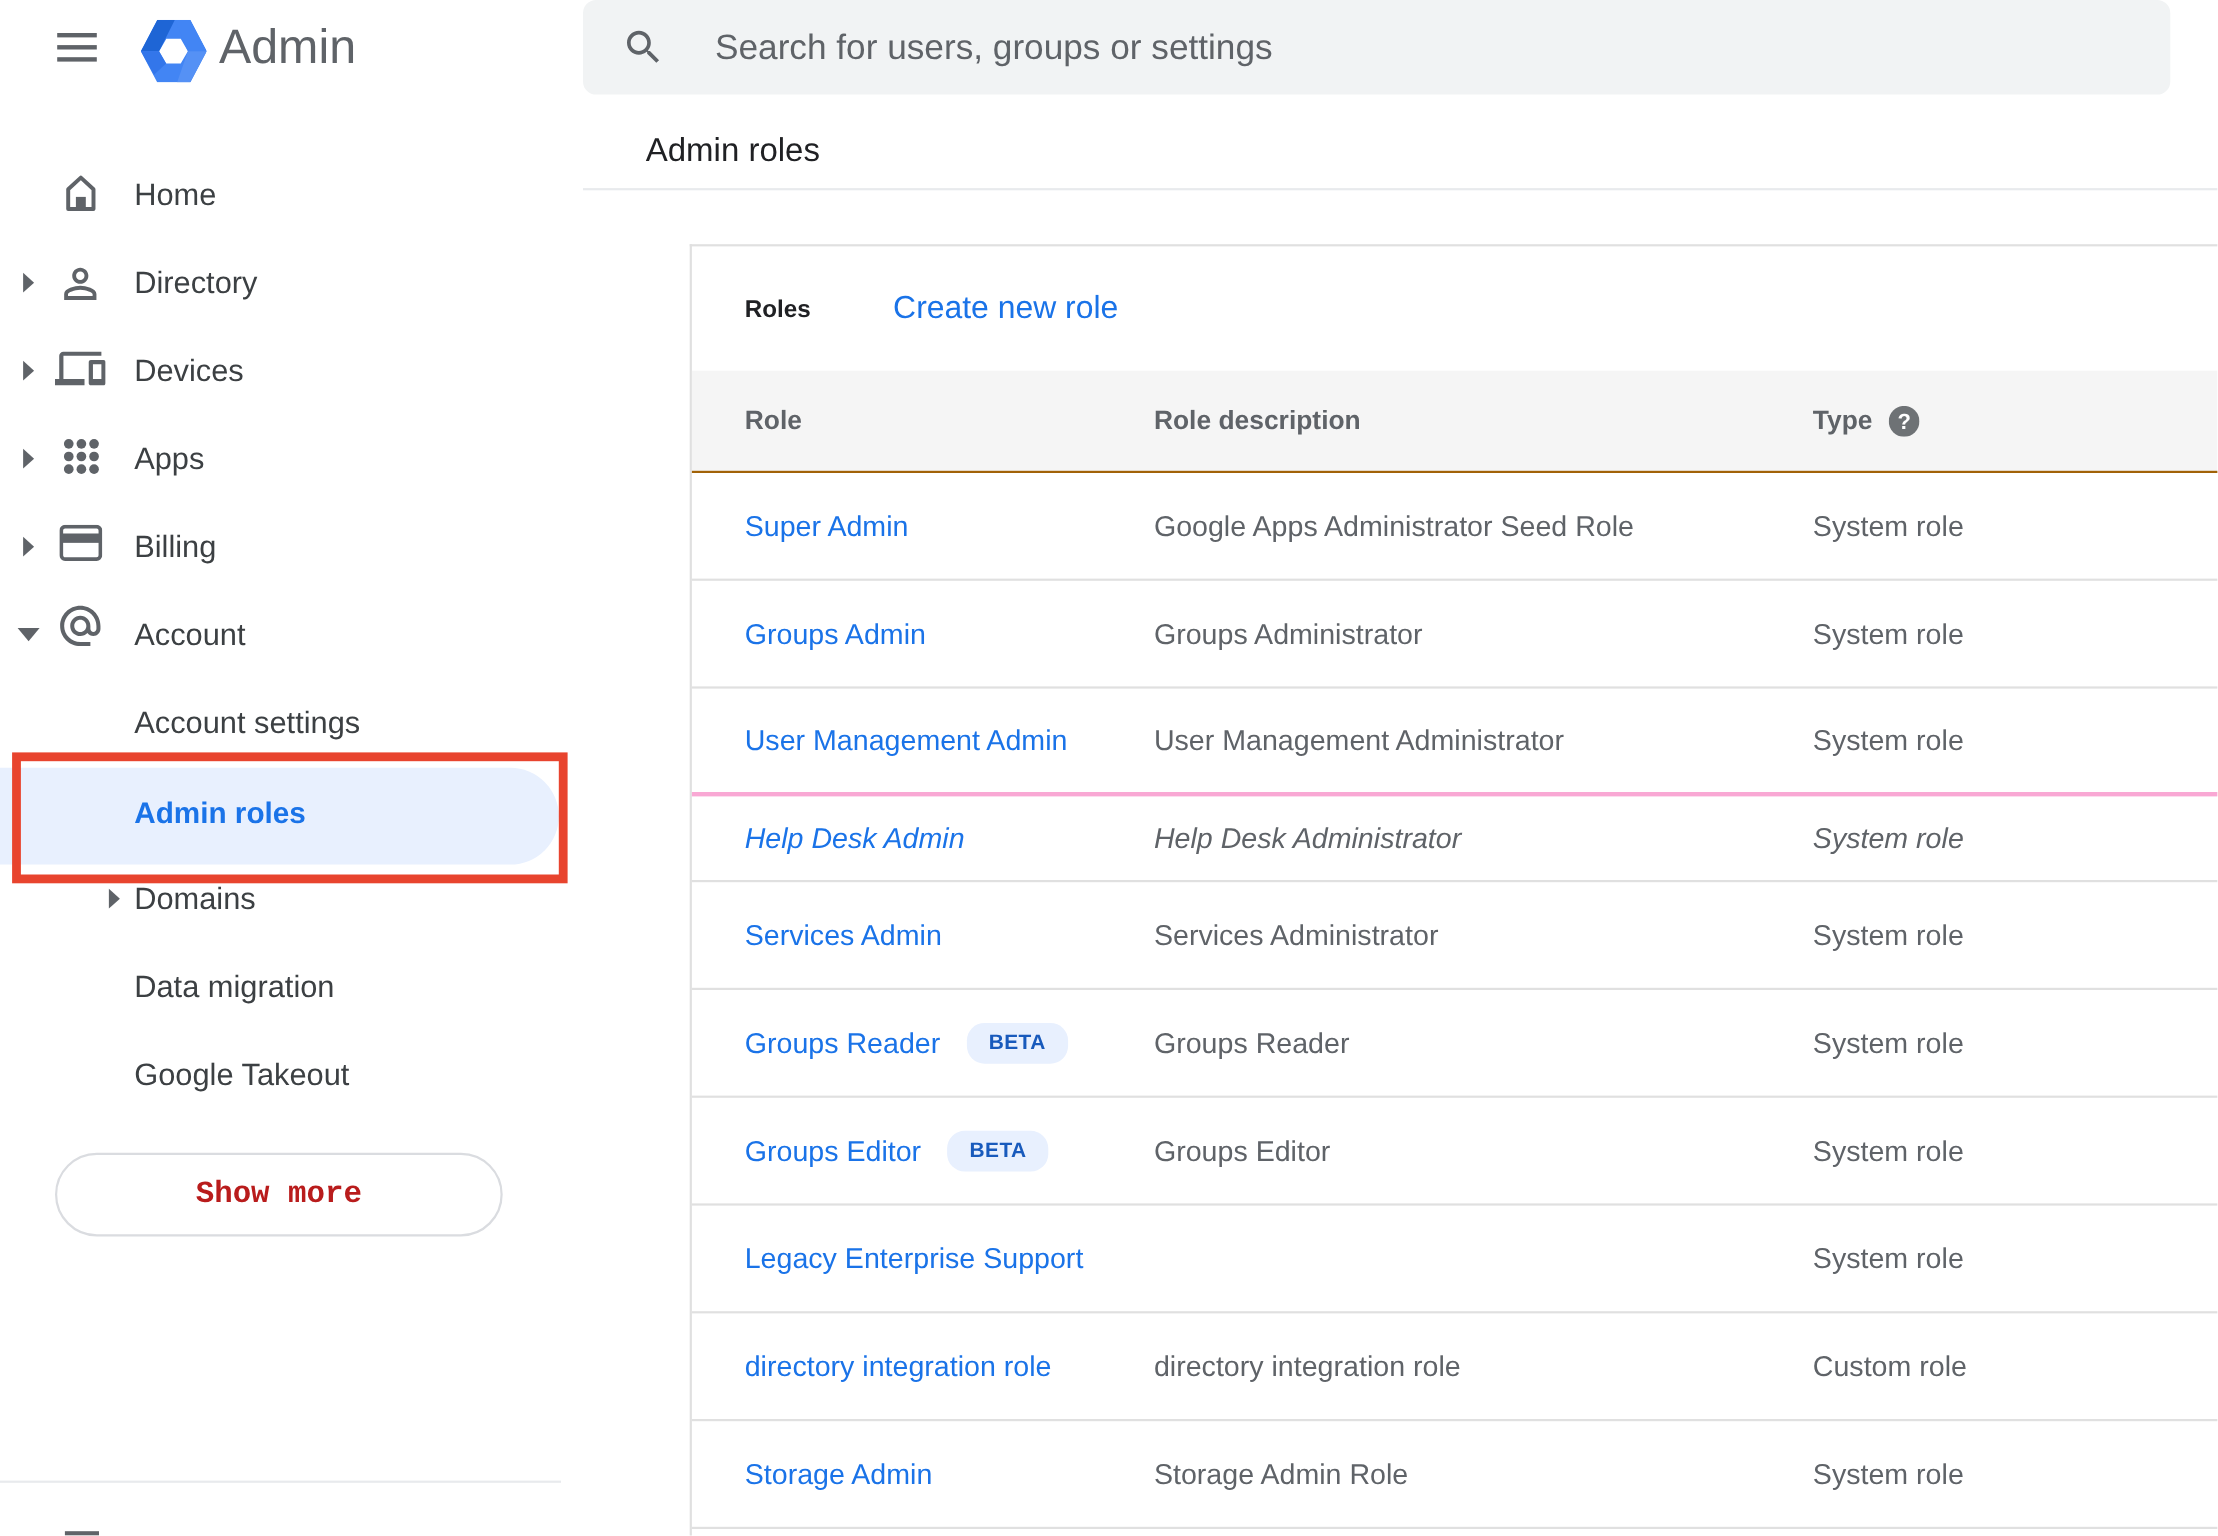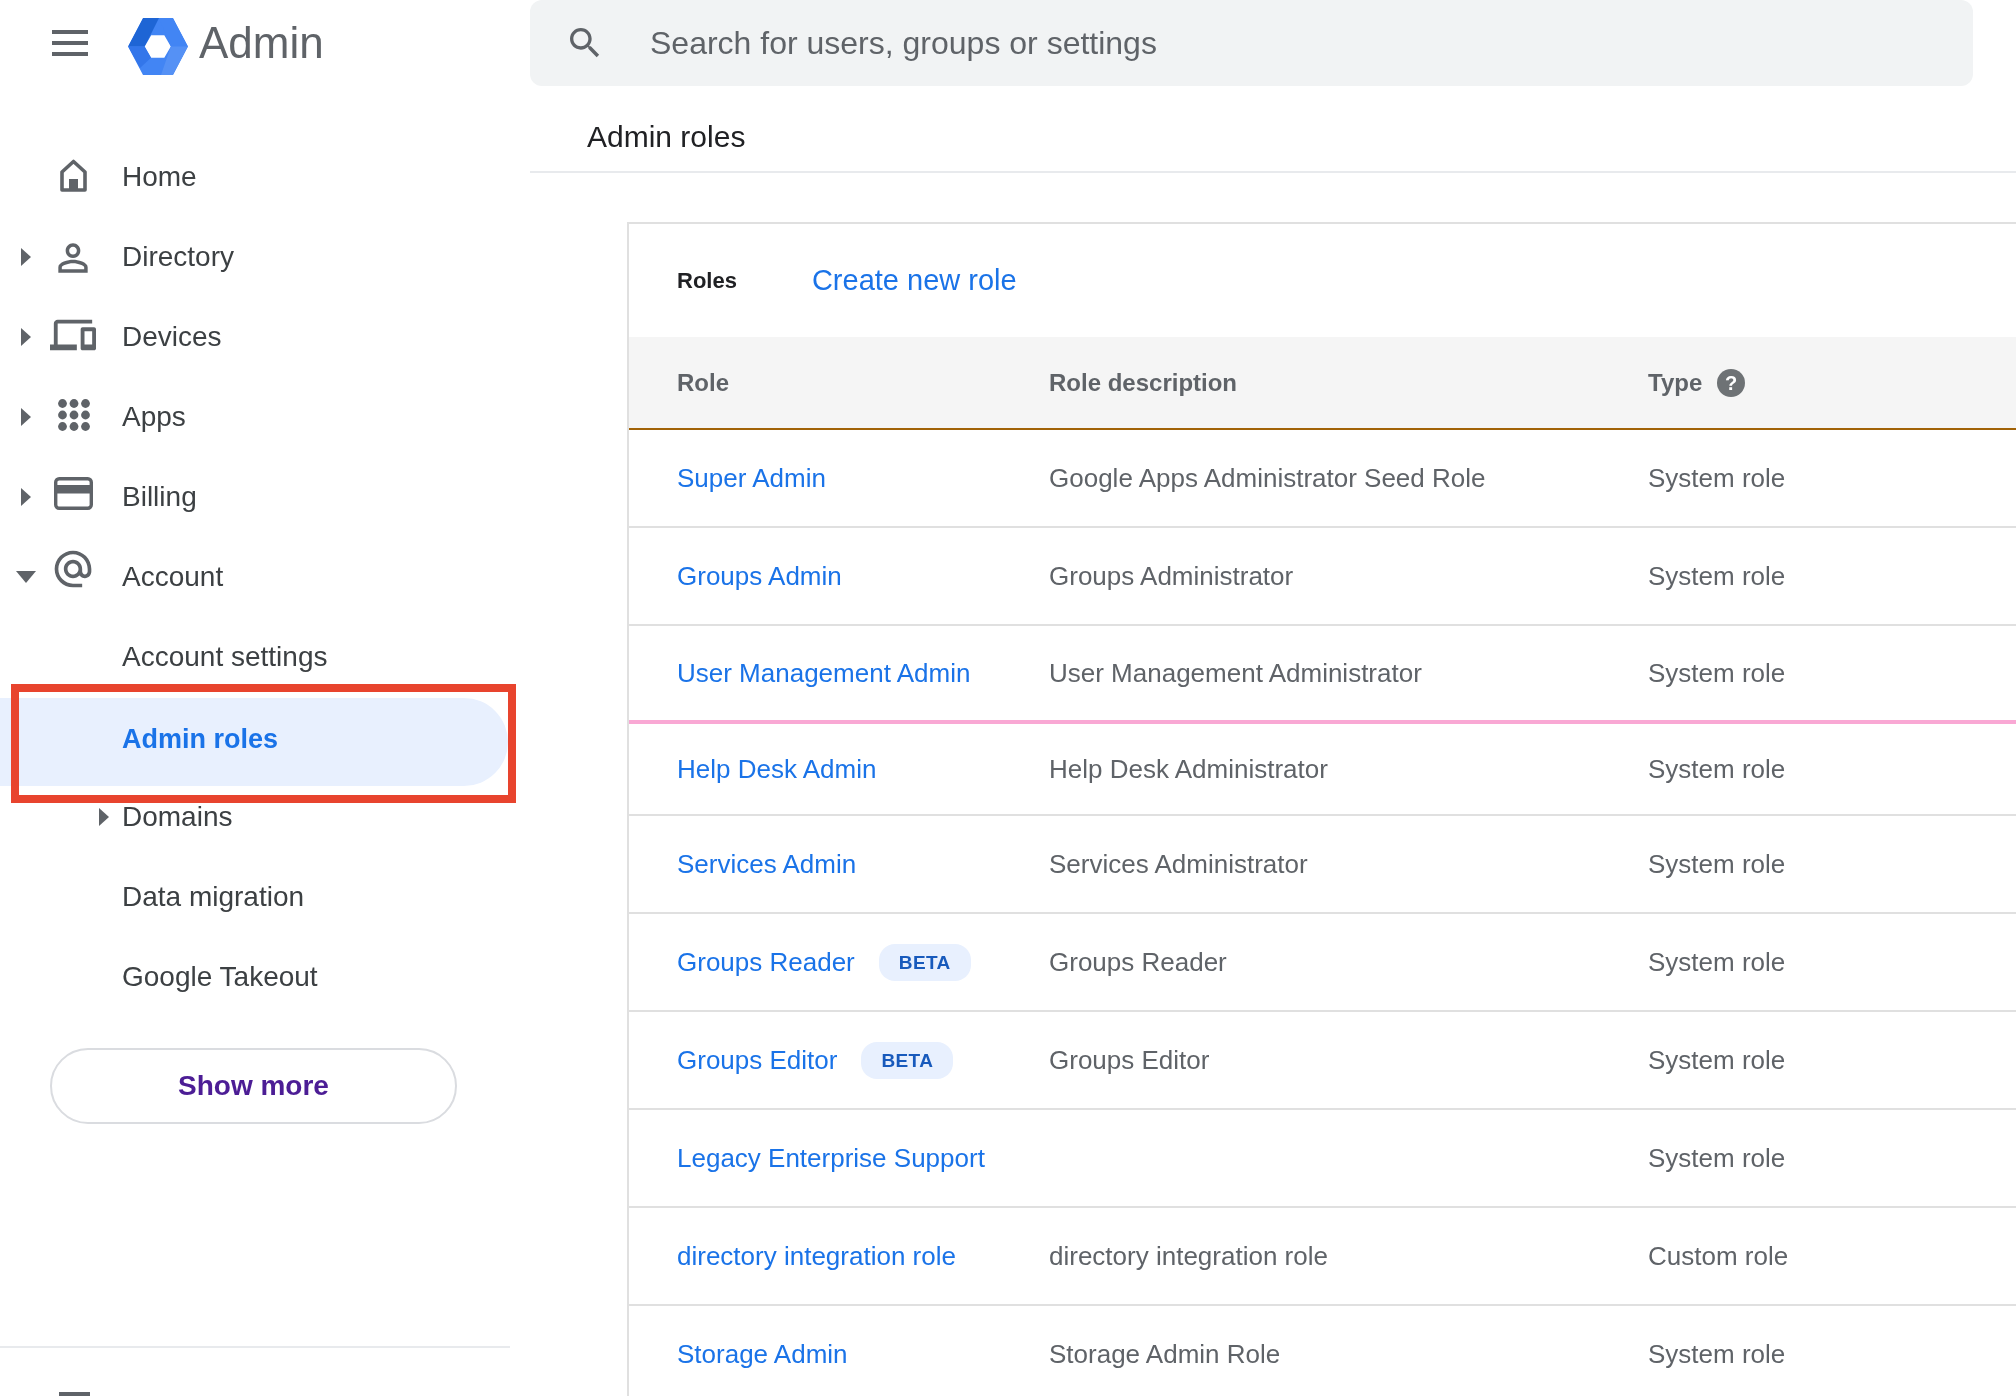--- a/index.html
+++ b/index.html
@@ -100,21 +100,21 @@
 <div class="abs" style="left:0; top:698px; width:508px; height:88px; background:#e8f0fe; border-radius:0 44px 44px 0;"></div>
 <div class="abs" style="left:122px; top:726px; font-size:27px; line-height:27px; color:#1a73e8; font-weight:bold;">Admin roles</div>
 <div class="abs" style="left:11px; top:684px; width:505px; height:119px; border:8px solid #e8442e;"></div>
 
 <div class="abs tri-r" style="left:99px; top:808px;"></div>
 <div class="abs subtxt" style="left:122px; top:803px; line-height:28px;">Domains</div>
 <div class="abs subtxt" style="left:122px; top:883px; line-height:28px;">Data migration</div>
 <div class="abs subtxt" style="left:122px; top:963px; line-height:28px;">Google Takeout</div>
 
 <div class="abs flexc" style="left:50px; top:1048px; width:407px; height:76px; border:2px solid #dadce0; border-radius:38px; justify-content:center;">
-  <span style="font-size:28px; color:#4c1d95; font-weight:bold;">Show more</span>
+  <span style="font-size:28px; color:#b91c1c; font-weight:bold;font-family:Liberation Mono, monospace;">Show more</span>
 </div>
 
 <div class="abs" style="left:0; top:1346px; width:510px; height:2px; background:#e8eaed;"></div>
 <div class="abs" style="left:59px; top:1392px; width:31px; height:4px; background:#5f6368;"></div>
 
 <div class="abs" style="left:627px; top:222px; width:1389px; height:1200px; border-top:2px solid #e0e0e0; border-left:2px solid #e0e0e0; background:#fff;">
   <div class="flexc" style="height:113px;">
     <span style="margin-left:48px; font-size:22px; font-weight:bold; color:#202124;">Roles</span>
     <span style="margin-left:75px; font-size:29px; color:#1a73e8;">Create new role</span>
   </div>
@@ -136,21 +136,21 @@
   <div class="flexc trow" style="height:98px; border-bottom:2px solid #e0e0e0; position:relative;">
     <span class="cell-link" style="position:absolute; left:48px;">Groups Admin</span>
     <span class="cell-txt" style="position:absolute; left:420px;">Groups Administrator</span>
     <span class="cell-txt" style="position:absolute; left:1019px;">System role</span>
   </div>
   <div class="flexc trow" style="height:98px; border-bottom:4px solid #f9a8d4; position:relative;">
     <span class="cell-link" style="position:absolute; left:48px;">User Management Admin</span>
     <span class="cell-txt" style="position:absolute; left:420px;">User Management Administrator</span>
     <span class="cell-txt" style="position:absolute; left:1019px;">System role</span>
   </div>
-  <div class="flexc trow" style="height:92px; border-bottom:2px solid #e0e0e0; position:relative;">
+  <div class="flexc trow" style="height:78px; border-bottom:2px solid #e0e0e0; position:relative;font-style:italic;">
     <span class="cell-link" style="position:absolute; left:48px;">Help Desk Admin</span>
     <span class="cell-txt" style="position:absolute; left:420px;">Help Desk Administrator</span>
     <span class="cell-txt" style="position:absolute; left:1019px;">System role</span>
   </div>
   <div class="flexc trow" style="height:98px; border-bottom:2px solid #e0e0e0; position:relative;">
     <span class="cell-link" style="position:absolute; left:48px;">Services Admin</span>
     <span class="cell-txt" style="position:absolute; left:420px;">Services Administrator</span>
     <span class="cell-txt" style="position:absolute; left:1019px;">System role</span>
   </div>
   <div class="flexc trow" style="height:98px; border-bottom:2px solid #e0e0e0; position:relative;">

